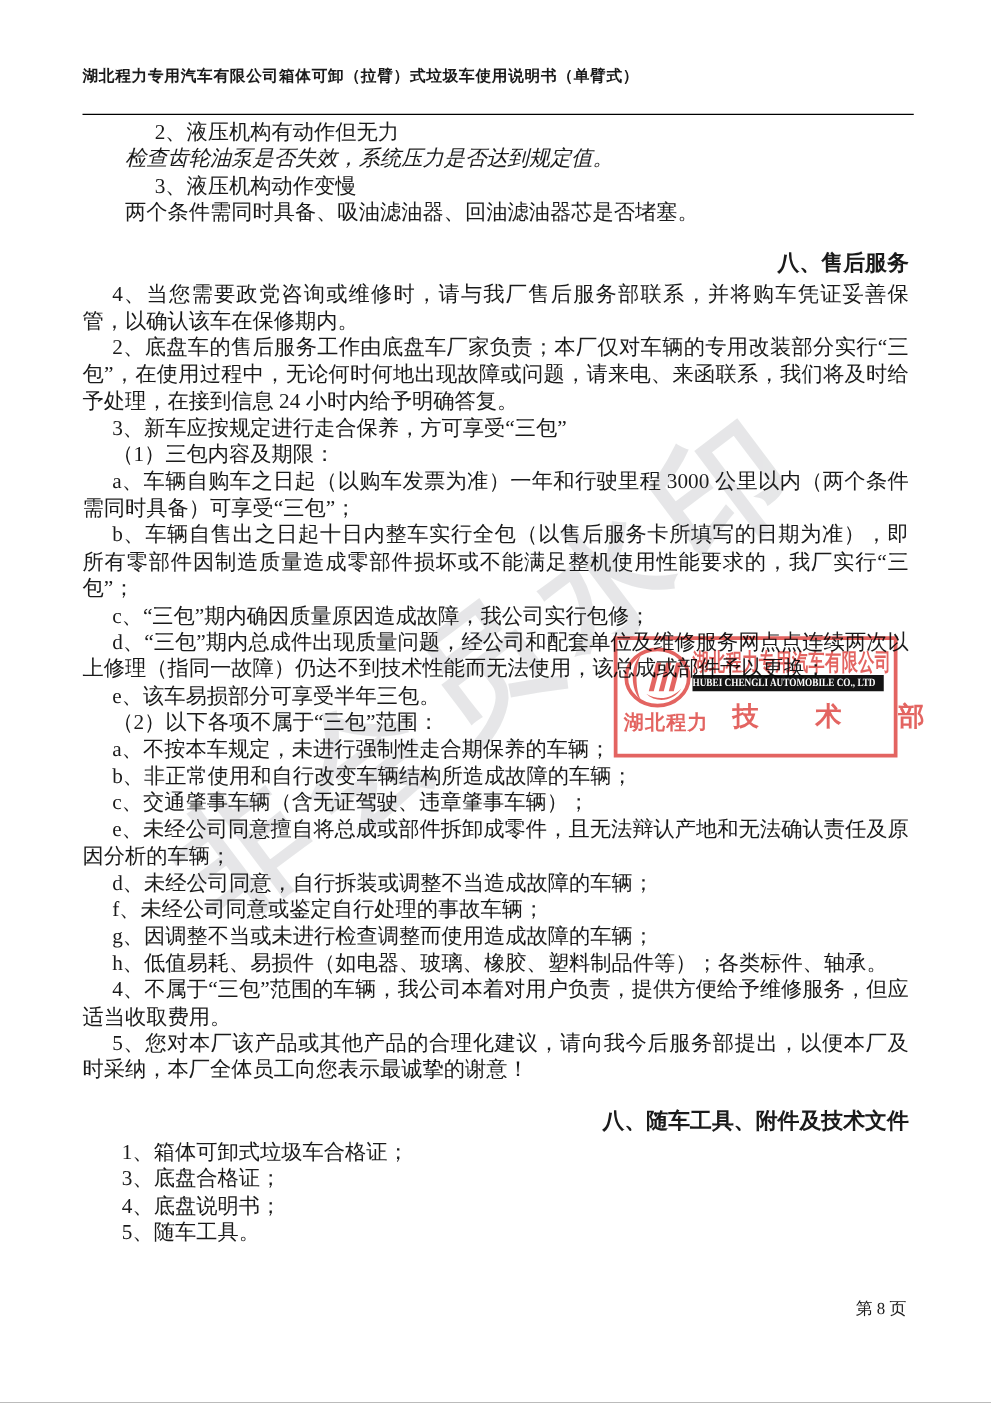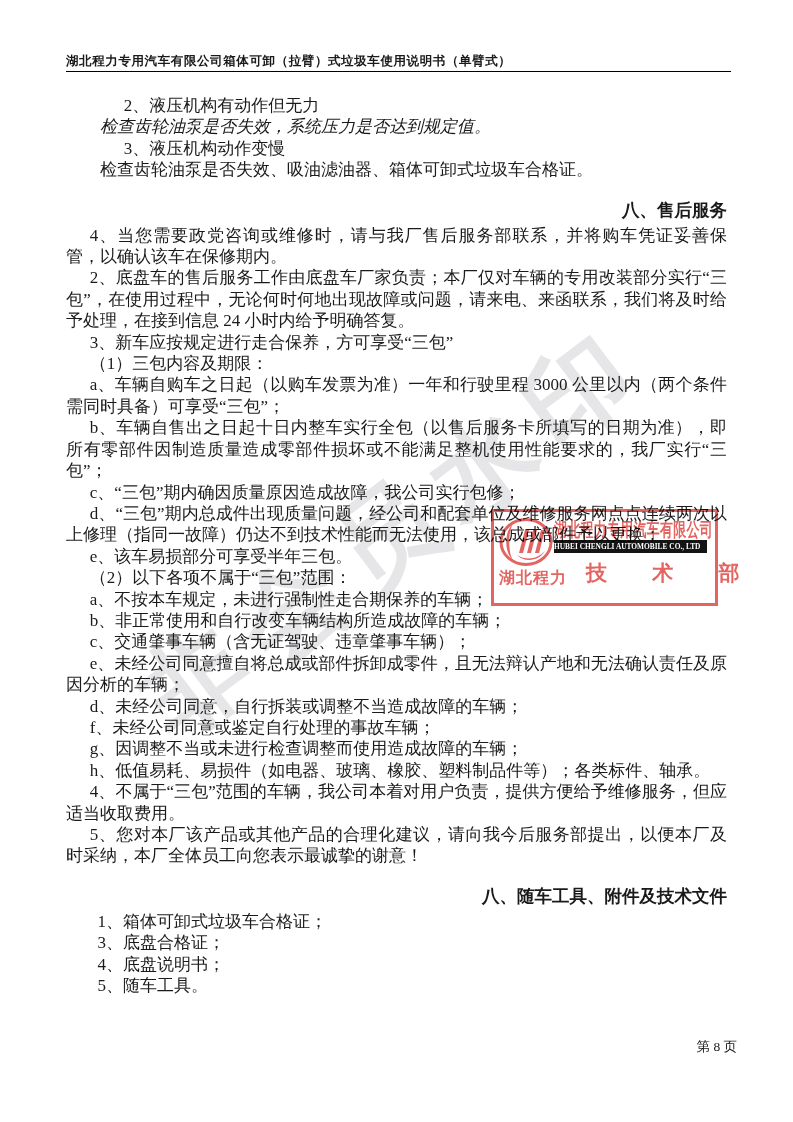--- a/index.html
+++ b/index.html
@@ -5,21 +5,21 @@
   * { margin:0; padding:0; box-sizing:border-box; }
   html,body { background:#888; }
   .page {
     position:relative; width:793px; height:1122px; margin:0 auto;
     background:#ffffff; overflow:hidden; color:#1a1a1a;
     font-family:"Liberation Serif","DejaVu Serif",serif;
   }
   
   .header {
     position:absolute; left:66px; right:62px; top:53px;
-    border-bottom:1.6px solid #000; padding-bottom:1px;
+    border-bottom:1.6px solid #000; padding-bottom:21px;
     font-size:12.5px; font-weight:bold; letter-spacing:0.6px; white-space:nowrap;
   }
   
   .watermark {
     position:absolute; left:112px; top:658px;
     transform:rotate(-37deg); transform-origin:0 0;
     font-size:104px; letter-spacing:16px; white-space:nowrap;
     color:#8f9398; opacity:0.22; font-weight:bold; z-index:1;
     font-family:"Liberation Sans","DejaVu Sans",sans-serif;
     pointer-events:none;
@@ -60,21 +60,21 @@
   .stamp .dept-prefix {
     position:absolute; left:5px; top:56px; font-size:16px; font-weight:bold;
     white-space:nowrap; letter-spacing:1px;
   }
   .stamp .dept-name {
     position:absolute; left:92px; top:47px; font-size:21px; font-weight:bold;
     white-space:nowrap; letter-spacing:20px;
   }
   
   .footer {
-    position:absolute; right:56px; top:1038px; font-size:13.5px; z-index:2;
+    position:absolute; right:68px; top:1038px; font-size:13.5px; z-index:2;
   }
 </style>
 </head>
 <body>
 
 <div class="page">
 
   <div class="header">
     <span>湖北程力专用汽车有限公司箱体可卸（拉臂）式垃圾车使用说明书（单臂式）</span>
   </div>
@@ -84,21 +84,21 @@
   <div class="content">
 
     <div>
 
         <p class="line" style="text-indent: 3.4em;">2、液压机构有动作但无力</p>
 
         <p class="line" style="text-indent: 2em; font-style: italic;">检查齿轮油泵是否失效，系统压力是否达到规定值。</p>
 
         <p class="line" style="text-indent: 3.4em;">3、液压机构动作变慢</p>
 
-        <p class="line" style="text-indent: 2em;">检查齿轮油泵是否失效、吸油滤油器、箱体可卸式垃圾车合格证。</p>
+        <p class="line" style="text-indent: 2em;">两个条件需同时具备、吸油滤油器、回油滤油器芯是否堵塞。</p>
       </div>
 
     <h2 class="sec-heading">八、售后服务</h2>
 
     <div>
 
         <p class="para">4、当您需要政党咨询或维修时，请与我厂售后服务部联系，并将购车凭证妥善保管，以确认该车在保修期内。</p>
 
         <p class="para">2、底盘车的售后服务工作由底盘车厂家负责；本厂仅对车辆的专用改装部分实行“三包”，在使用过程中，无论何时何地出现故障或问题，请来电、来函联系，我们将及时给予处理，在接到信息 24 小时内给予明确答复。</p>
 

